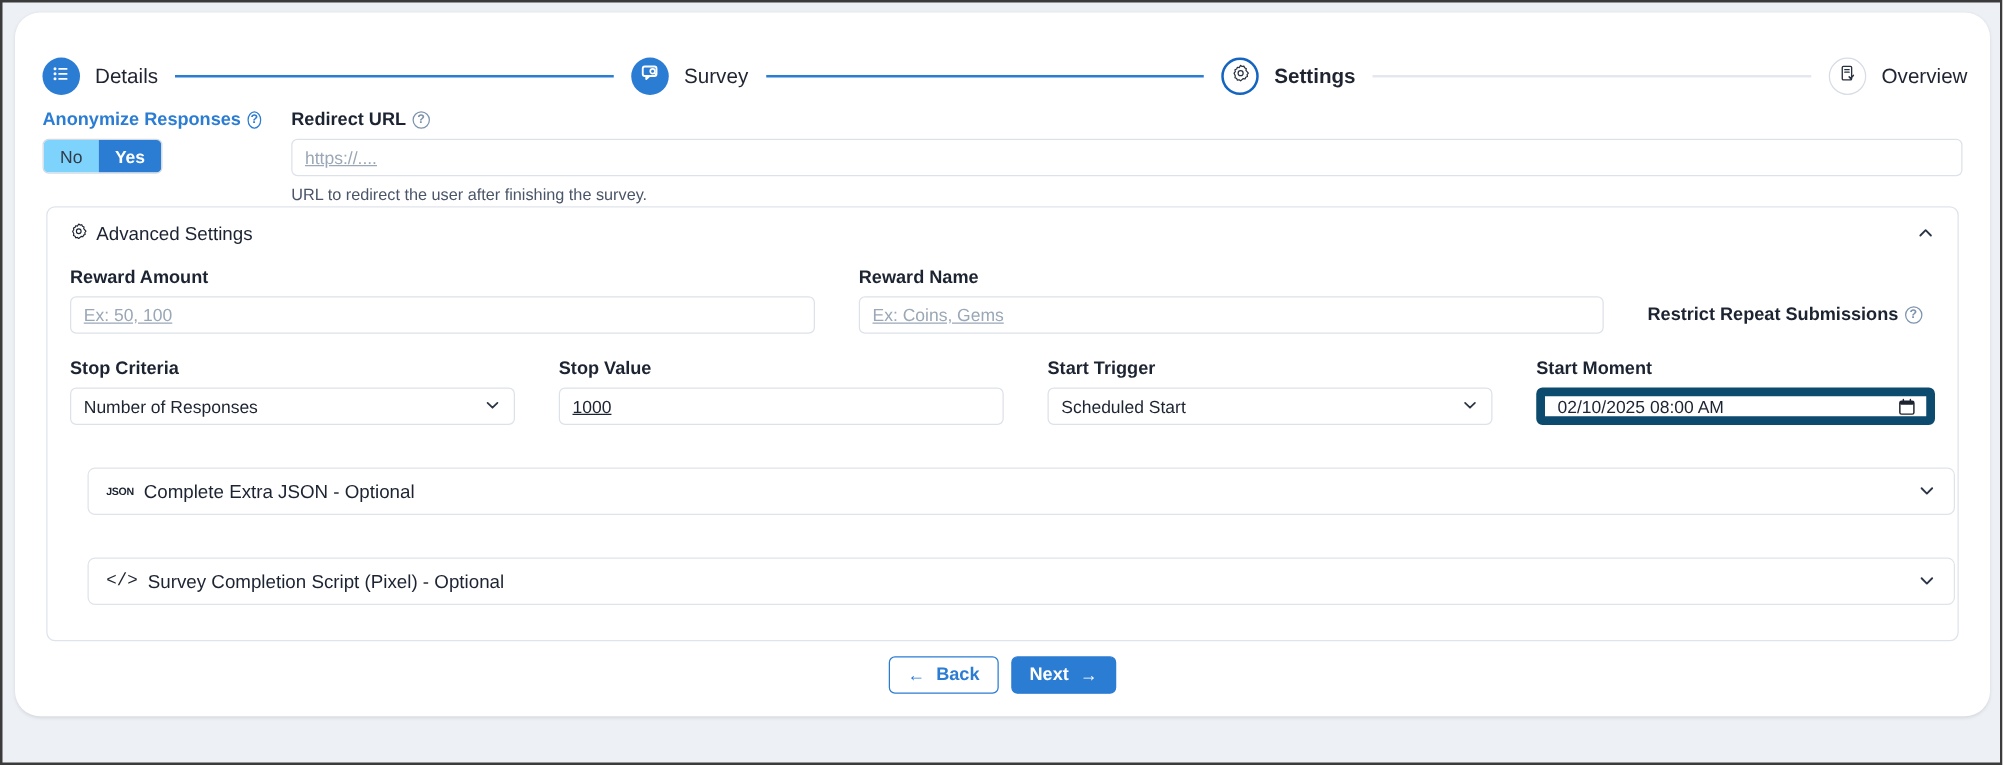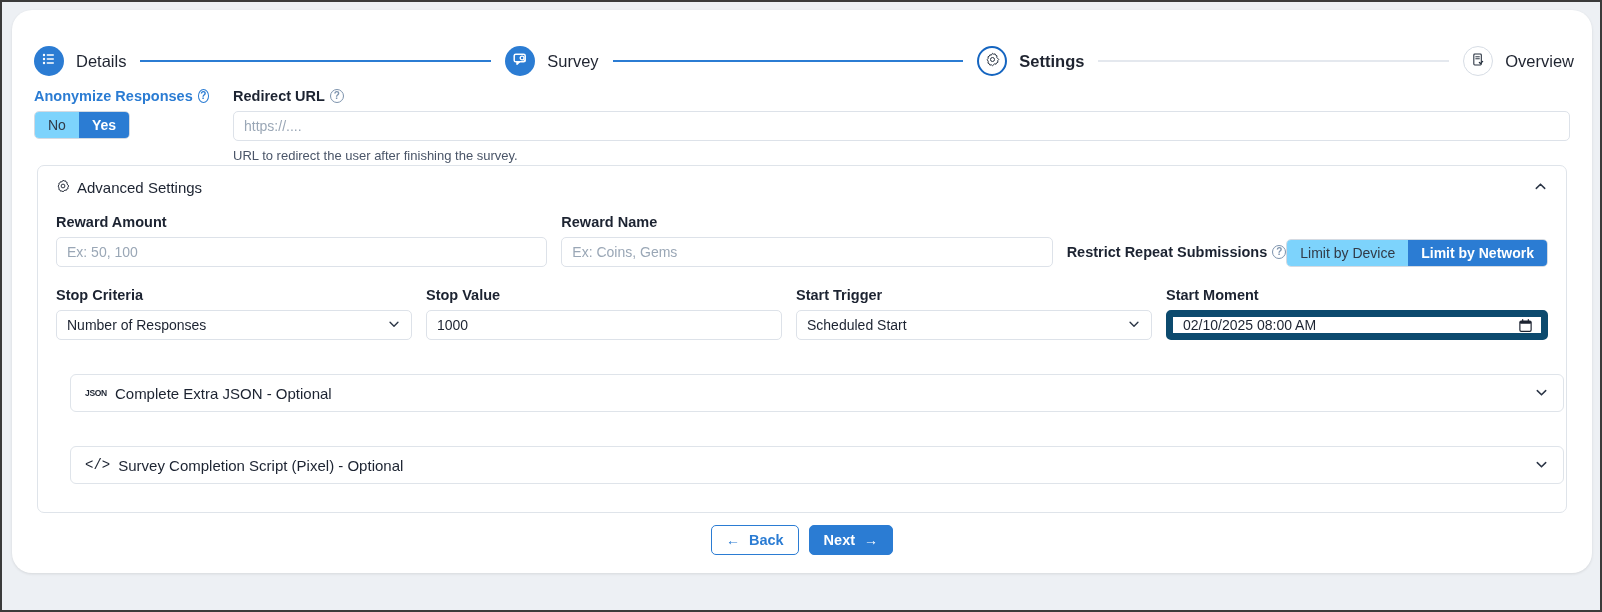--- a/index.html
+++ b/index.html
@@ -77,21 +77,21 @@
     border: none; white-space: nowrap;
   }
   .seg-btn.on { background: #2b7cd3; color: #fff; font-weight: 700; }
 
   .inp {
     width: 100%; height: 30px;
     border: 1px solid #dde2e9; border-radius: 5px;
     background: #fff; padding: 0 10px;
     font-size: 14px; color: #1c2331;
     font-family: "Liberation Sans", sans-serif;
-    display: flex; align-items: center;
+    display: flex; align-items: center; text-decoration: underline;
   }
   .inp.ph { color: #9aa7b6; }
   .hint { font-size: 13px; color: #4a5568; margin-top: 7px; }
 
   
   .panel {
     position: absolute; left: 25px; top: 155px;
     width: 1530px; height: 348px;
     border: 1px solid #dfe4ea; border-radius: 7px; background: #fff;
   }
@@ -102,21 +102,21 @@
   .panel-title {
     font-size: 15px; color: #1c2331; display: flex; align-items: center; gap: 7px;
   }
   .chev { color: #2b3546; font-size: 14px; line-height: 1; }
   .panel-head .chev { margin-left: auto; }
 
   .grid {
     position: absolute; left: 0; top: 48px; width: 100%;
     padding: 0 18px;
   }
-  .row { display: flex; gap: 14px; }
+  .row { display: flex; gap: 35px; }
   .row + .row { margin-top: 20px; }
 
   .sel {
     width: 100%; height: 30px;
     border: 1px solid #dde2e9; border-radius: 5px; background: #fff;
     padding: 0 10px; font-size: 14px; color: #1c2331;
     display: flex; align-items: center;
   }
   .sel .chev { margin-left: auto; color: #2b3546; }
 
@@ -276,24 +276,20 @@
             <div class="inp ph">Ex: 50, 100</div>
           </div>
           <div style="width:596px;">
             <div class="lbl">Reward Name</div>
             <div class="inp ph">Ex: Coins, Gems</div>
           </div>
           <div style="flex:1 1 auto; display:flex; flex-direction:row; align-items:flex-end;">
             <div class="lbl">
               <span>Restrict Repeat Submissions</span>
               <span class="qmark">?</span>
-            </div>
-            <div class="seg">
-              <div class="seg-btn">Limit by Device</div>
-              <div class="seg-btn on">Limit by Network</div>
             </div>
           </div>
         </div>
 
         <div class="row">
           <div style="width:356px;">
             <div class="lbl">Stop Criteria</div>
             <div class="sel">
               <span>Number of Responses</span>
               <span class="chev">

